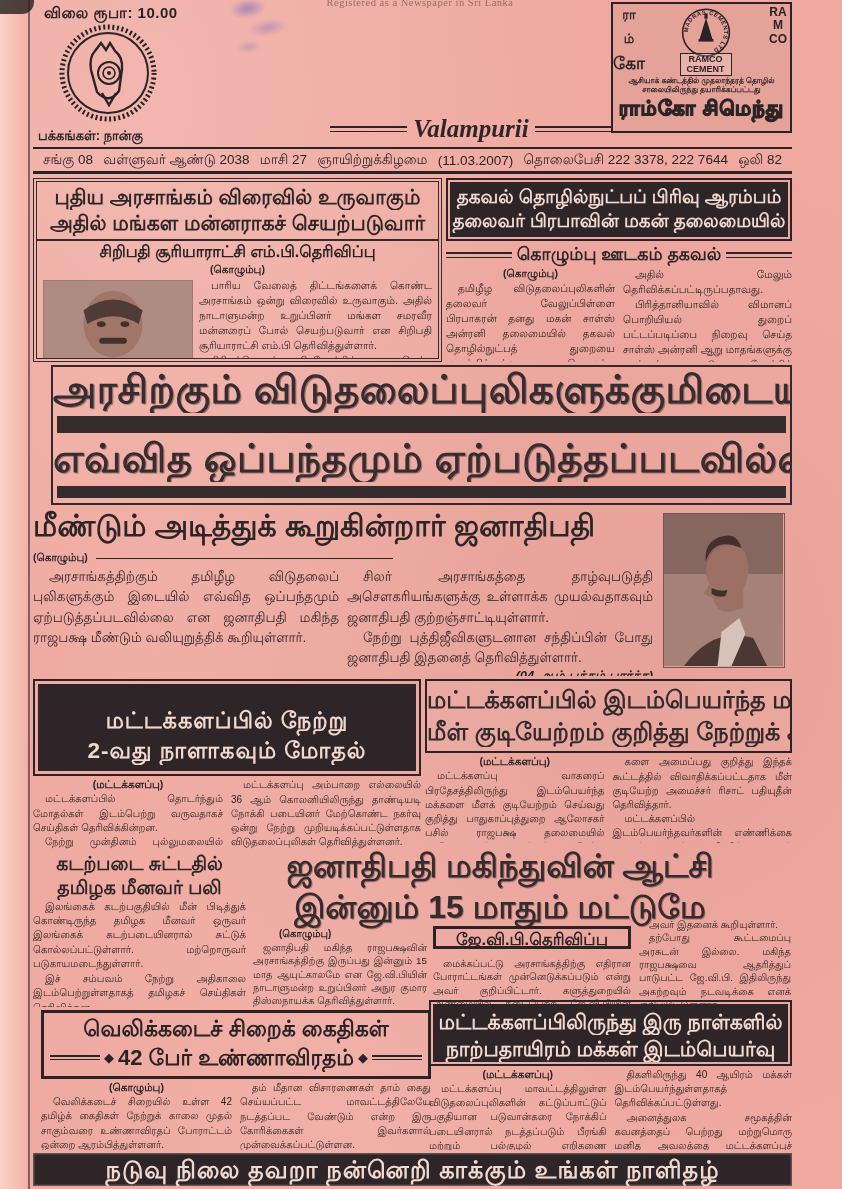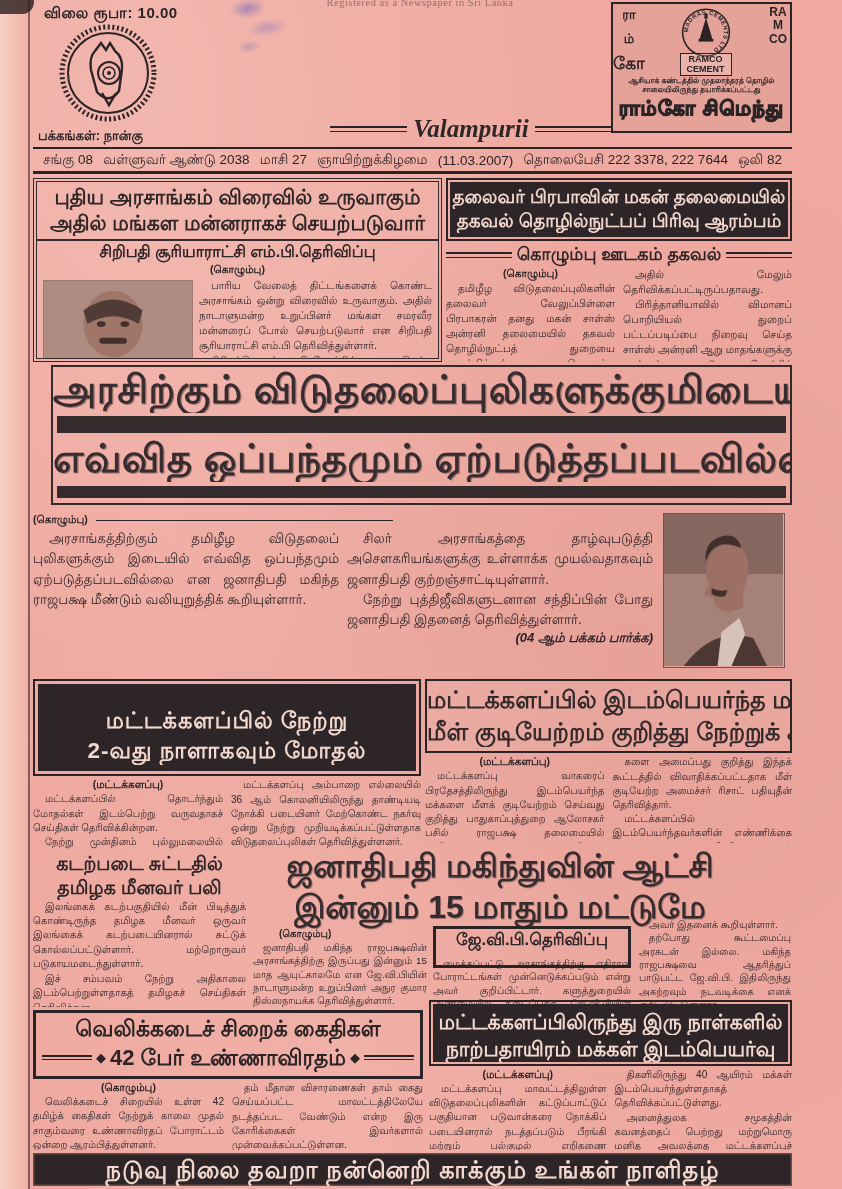--- a/index.html
+++ b/index.html
@@ -101,34 +101,34 @@
   .battle .cols { margin-top:2px; }
 
   
   .navy { left:33px; top:852px; width:213px; height:155px; }
   .navy .hl { font-size:19px; line-height:1.25; color:#2e2527; }
   .navy .body p { font-size:10.2px; }
 
   
   .jvp { left:251px; top:848px; width:541px; height:160px; }
   .jvp-h { position:absolute; left:0; width:498px; font-size:32px; font-weight:bold; text-align:center; white-space:nowrap; overflow:hidden; color:#362b2e; text-shadow:1px 1px 0 rgba(35,22,22,.35); }
-  .jvp-sub { position:absolute; top:78px; left:182px; width:198px; height:42px; border:3px solid #2b2326; font-size:16.5px; font-weight:bold; text-align:center; line-height:21px; white-space:nowrap; overflow:hidden; }
+  .jvp-sub { position:absolute; top:78px; left:182px; width:198px; height:23px; border:3px solid #2b2326; font-size:16.5px; font-weight:bold; text-align:center; line-height:21px; white-space:nowrap; overflow:hidden; }
   .jvp-place { position:absolute; top:80px; left:28px; font-size:10px; font-weight:bold; }
   .jvp-col { position:absolute; }
   .jvp-col p { font-size:9.8px; line-height:1.36; text-align:justify; text-indent:10px; }
 
   
   .resettle { left:425px; top:679px; width:367px; height:164px; }
   .resettle .hl-wrap { border:2px solid #2b2326; padding:3px 0 4px; background:rgba(255,255,255,.04); }
   .resettle .hl { font-size:24px; line-height:1.32; color:#342a2c; }
   .resettle .cols { margin-top:2px; }
   .resettle .body p, .battle .body p, .prison .body p { font-size:10px; }
 
   
-  .prison { left:33px; top:1010px; width:390px; height:140px; }
+  .prison { left:41px; top:1010px; width:390px; height:140px; }
   .prison .hl-wrap { border:3px solid #2b2326; padding:2px 6px 4px; }
   .prison .hl { font-size:22px; line-height:1.3; }
   .hl-deco { display:flex; align-items:center; gap:4px; }
   .hl-deco .dash { flex:1; height:5px; border-top:2.5px solid #2b2326; border-bottom:1.5px solid #2b2326; }
   .hl-deco .diamond { font-size:13px; line-height:1; }
   .prison .cols { margin-top:2px; }
 
   
   .displace { left:429px; top:1000px; width:363px; height:150px; }
   .displace .hl-wrap { border:2px solid #2b2326; padding:2px; }
@@ -241,22 +241,22 @@
       </div>
       <p>பாரிய வேலைத் திட்டங்களைக் கொண்ட அரசாங்கம் ஒன்று விரைவில் உருவாகும். அதில் நாடாளுமன்ற உறுப்பினர் மங்கள சமரவீர மன்னரைப் போல் செயற்படுவார் என சிறிபதி சூரியாராட்சி எம்.பி தெரிவித்துள்ளார்.</p>
       <p>சிரிபத்கொடப் பிரதேசத்தில் நடைபெற்ற பொதுக் கூட்டம் ஒன்றில் உரையாற்றும் போதே அவர் இதனைத் தெரிவித்துள்ளார். நாட்டில் அபிவிருத்தியை</p>
 
     </div>
   </section>
 
   <section class="art-b">
     <div class="hl-wrap">
       <div class="hl-inner blackbox">
+        <div class="hl">தகவல் தொழில்நுட்பப் பிரிவு ஆரம்பம்</div>
         <div class="hl">தலைவர் பிரபாவின் மகன் தலைமையில்</div>
-        <div class="hl">தகவல் தொழில்நுட்பப் பிரிவு ஆரம்பம்</div>
       </div>
     </div>
     <div class="subhead-row">
       <span class="dblrule"></span>
       <span class="subhead">கொழும்பு ஊடகம் தகவல்</span>
       <span class="dblrule"></span>
     </div>
     <div class="cols body">
       <div>
         <div class="place">(கொழும்பு)</div>
@@ -271,20 +271,21 @@
   </section>
 
   <section class="banner">
     <div class="hl">அரசிற்கும் விடுதலைப்புலிகளுக்குமிடையில்</div>
     <div class="bar bar1"></div>
     <div class="hl">எவ்வித ஒப்பந்தமும் ஏற்படுத்தப்படவில்லை</div>
     <div class="bar bar2"></div>
   </section>
 
   <section class="pres">
+    <div class="hl">மீண்டும் அடித்துக் கூறுகின்றார் ஜனாதிபதி</div>
     <div class="place-row">
       <span class="place">(கொழும்பு)</span>
       <span class="rule"></span>
     </div>
     <div class="cols body" style="width:620px;">
       <div>
         <p>அரசாங்கத்திற்கும் தமிழீழ விடுதலைப் புலிகளுக்கும் இடையில் எவ்வித ஒப்பந்தமும் ஏற்படுத்தப்படவில்லை என ஜனாதிபதி மகிந்த ராஜபக்ஷ மீண்டும் வலியுறுத்திக் கூறியுள்ளார்.</p>
       </div>
       <div>
         <p>சிலர் அரசாங்கத்தை தாழ்வுபடுத்தி அசௌகரியங்களுக்கு உள்ளாக்க முயல்வதாகவும் ஜனாதிபதி குற்றஞ்சாட்டியுள்ளார்.</p>

